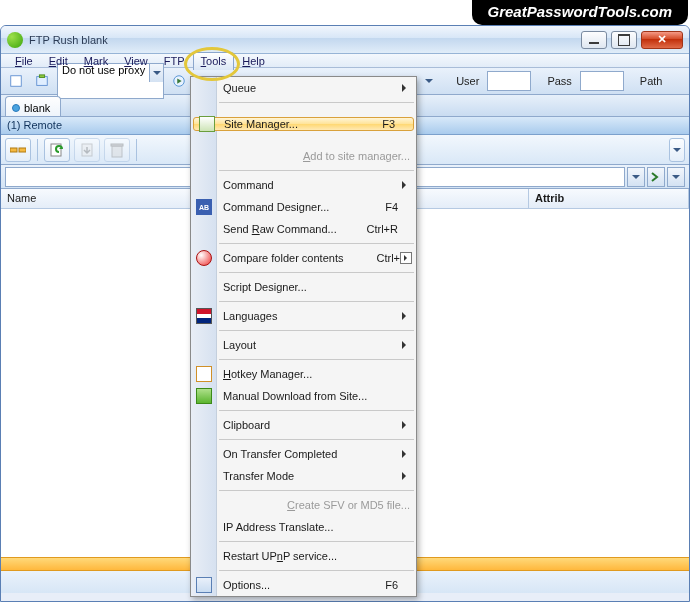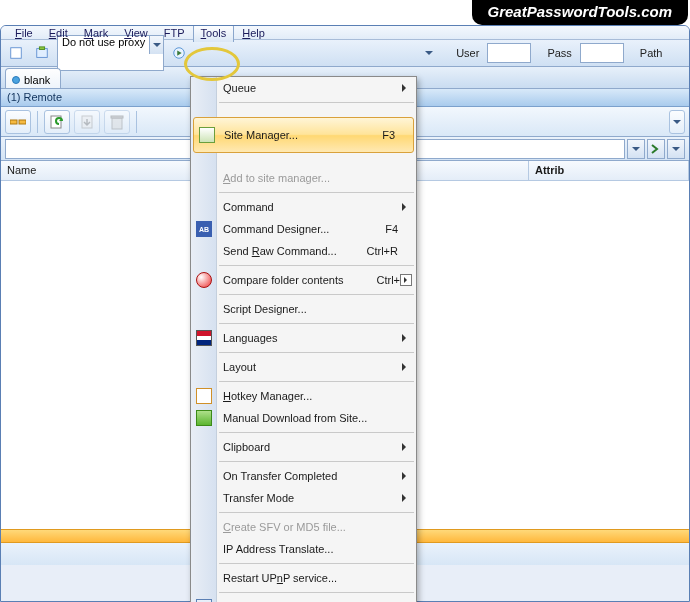--- a/index.html
+++ b/index.html
@@ -58,24 +58,24 @@
 
   .content { position:relative; height:calc(100% - 28px - 22px - 27px - 22px); display:flex; flex-direction:column; }
   .bottom-spacer { flex:1; background:#fff; }
   .orange-strip { height:14px; background:linear-gradient(#ffd97a,#ffb83d); border-top:1px solid #e09a1f; border-bottom:1px solid #e09a1f; }
   .footer { height:22px; background:linear-gradient(#eaf2fb,#d7e6f6); }
 
   
   .dropdown { position:absolute; top:76px; left:190px; width:227px; background:#f5f5f5; border:1px solid #8a8a8a; box-shadow:2px 3px 6px rgba(0,0,0,0.3); z-index:20; }
   .dropdown .gutter { position:absolute; top:0; bottom:0; left:0; width:26px; background:linear-gradient(90deg,#e9eef6,#d6e1f0); border-right:1px solid #c4cfdd; }
   .dd-item { position:relative; height:22px; display:flex; align-items:center; padding-left:32px; padding-right:6px; color:#1a1a1a; }
-  .dd-item.disabled { color:#9a9a9a; }
+  .dd-item.disabled { color:#9a9a9a;justify-content:flex-end; }
   .dd-item .shortcut { margin-left:auto; padding-right:12px; }
   .dd-item .sub::after { content:""; position:absolute; right:6px; top:50%; transform:translateY(-50%); border:4px solid transparent; border-left-color:#333; }
-  .dd-item.hl { margin:14px 2px; border:1px solid #d9a13b; border-radius:3px; background:linear-gradient(#fff5d7,#ffe49a 48%,#ffd873 52%,#ffe9b3); height:36px; padding-left:30px; }
+  .dd-item.hl { margin:14px 2px; border:1px solid #d9a13b; border-radius:3px; background:linear-gradient(#fff5d7,#ffe49a 48%,#ffd873 52%,#ffe9b3); height:14px; padding-left:30px; }
   .dd-item .expand { position:absolute; right:4px; width:12px; height:12px; border:1px solid #777; background:#fdfdfd; display:flex; align-items:center; justify-content:center; }
   .dd-item .expand::after { content:""; border:3px solid transparent; border-left-color:#333; margin-left:2px; }
   .dd-sep { height:1px; margin:3px 2px 3px 28px; background:#c9c9c9; }
   .dd-icon { position:absolute; left:5px; width:16px; height:16px; display:flex; align-items:center; justify-content:center; }
   .ic-sitemgr { background:linear-gradient(#fff,#cde4b6); border:1px solid #6a9e3d; }
   .ic-cmd    { background:#3a5fb0; color:#fff; font-size:7px; font-weight:bold; }
   .ic-compare{ border-radius:50%; background:radial-gradient(circle at 30% 30%,#fff,#e33); border:1px solid #a11; }
   .ic-lang   { background:linear-gradient(#cf142b 33%,#fff 33% 66%,#00247d 66%); border:1px solid #555;}
   .ic-hotkey { background:#fff; border:1px solid #d09028; }
   .ic-dl     { background:linear-gradient(#aee08a,#5bb52f); border:1px solid #3c8a18; }
@@ -83,20 +83,29 @@
 
   svg { display:block; }
 </style>
 </head>
 <body>
 
 <div class="watermark">GreatPasswordTools.com</div>
 
 <div class="window">
 
+  <div class="titlebar">
+    <div class="appicon"></div>
+    <div class="title">FTP Rush   blank</div>
+    <div class="winbtns">
+      <div class="winbtn min"></div>
+      <div class="winbtn max"></div>
+      <div class="winbtn close"></div>
+    </div>
+  </div>
 
   <div class="menubar" id="menubar">
       <div class="menuitem"><span class="under">F</span>ile</div>
       <div class="menuitem"><span class="under">E</span>dit</div>
       <div class="menuitem"><span class="under">M</span>ark</div>
       <div class="menuitem"><span class="under">V</span>iew</div>
       <div class="menuitem">FTP</div>
       <div class="menuitem open"><span class="under">T</span>ools</div>
       <div class="menuitem"><span class="under">H</span>elp</div>
     </div>

